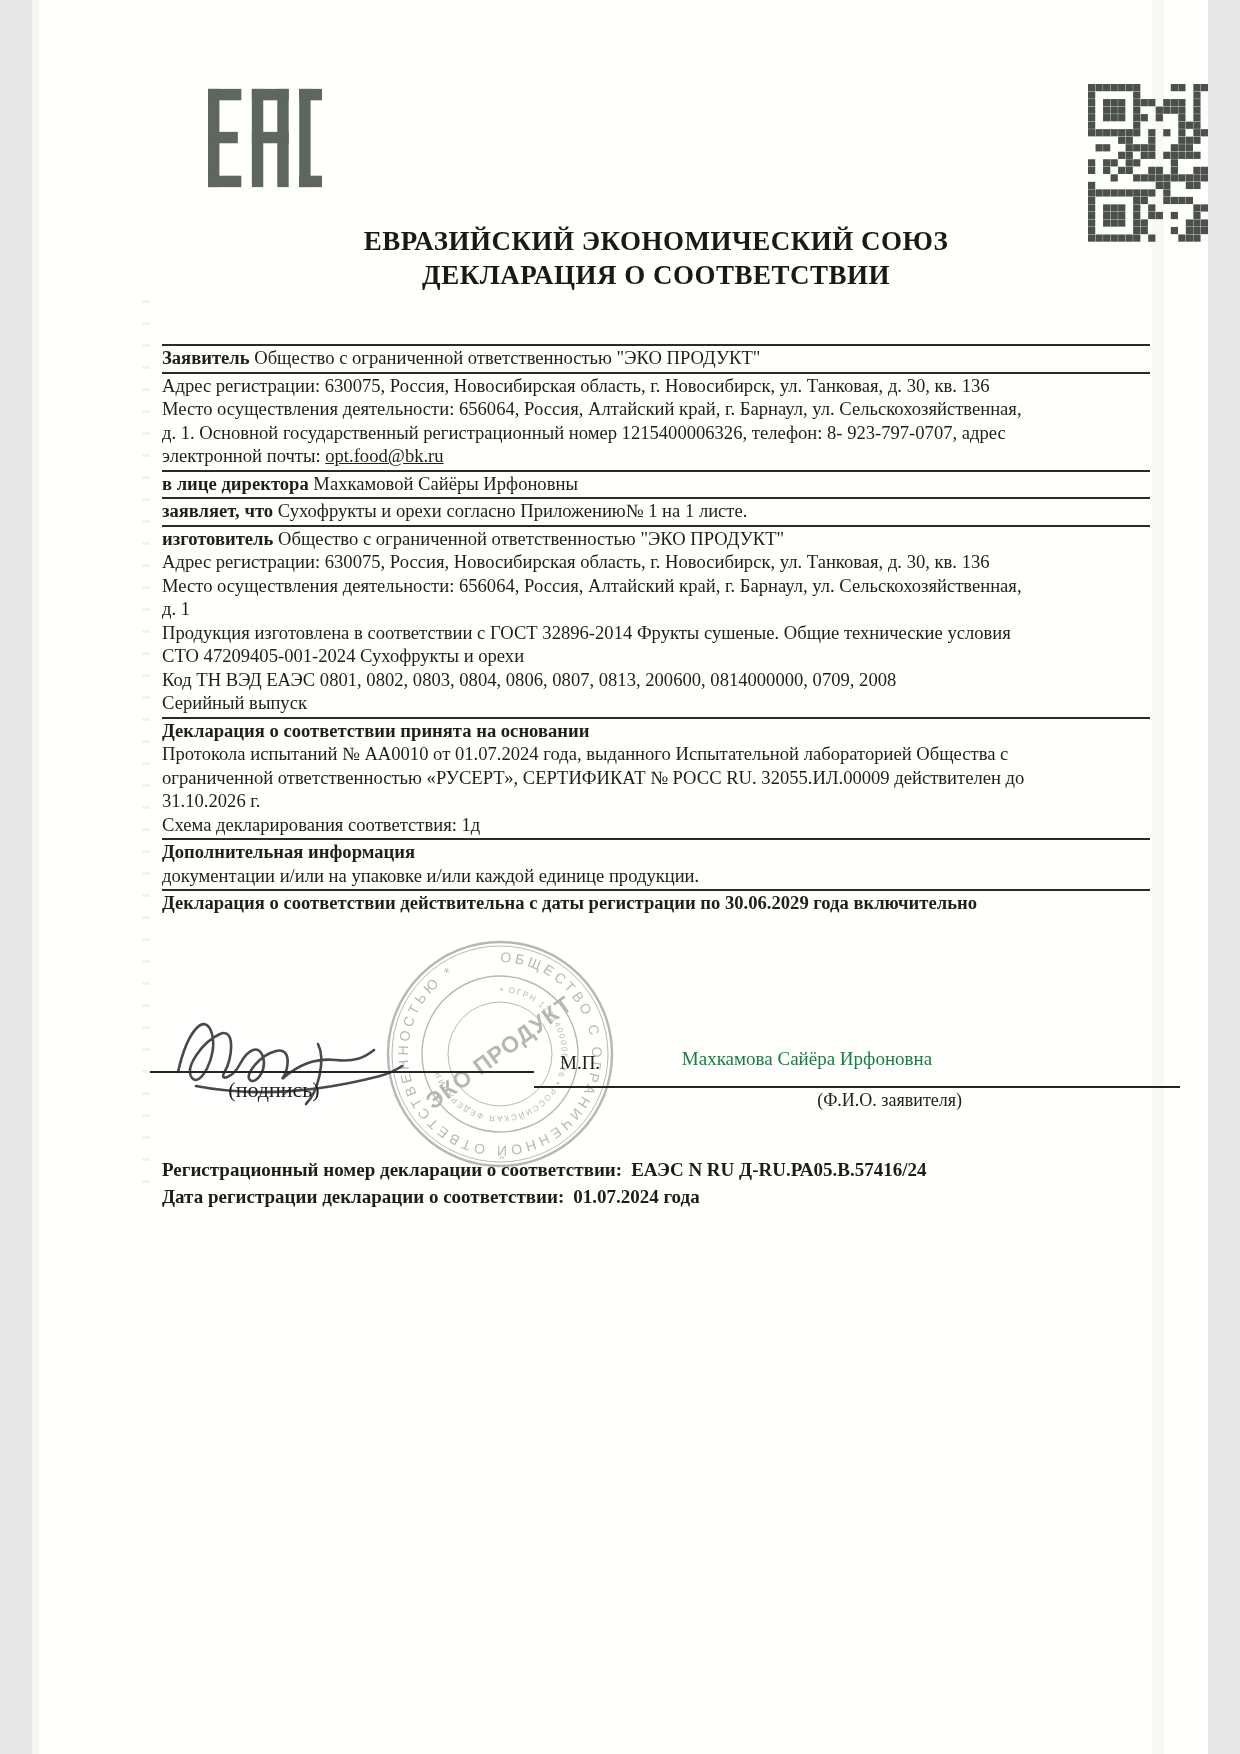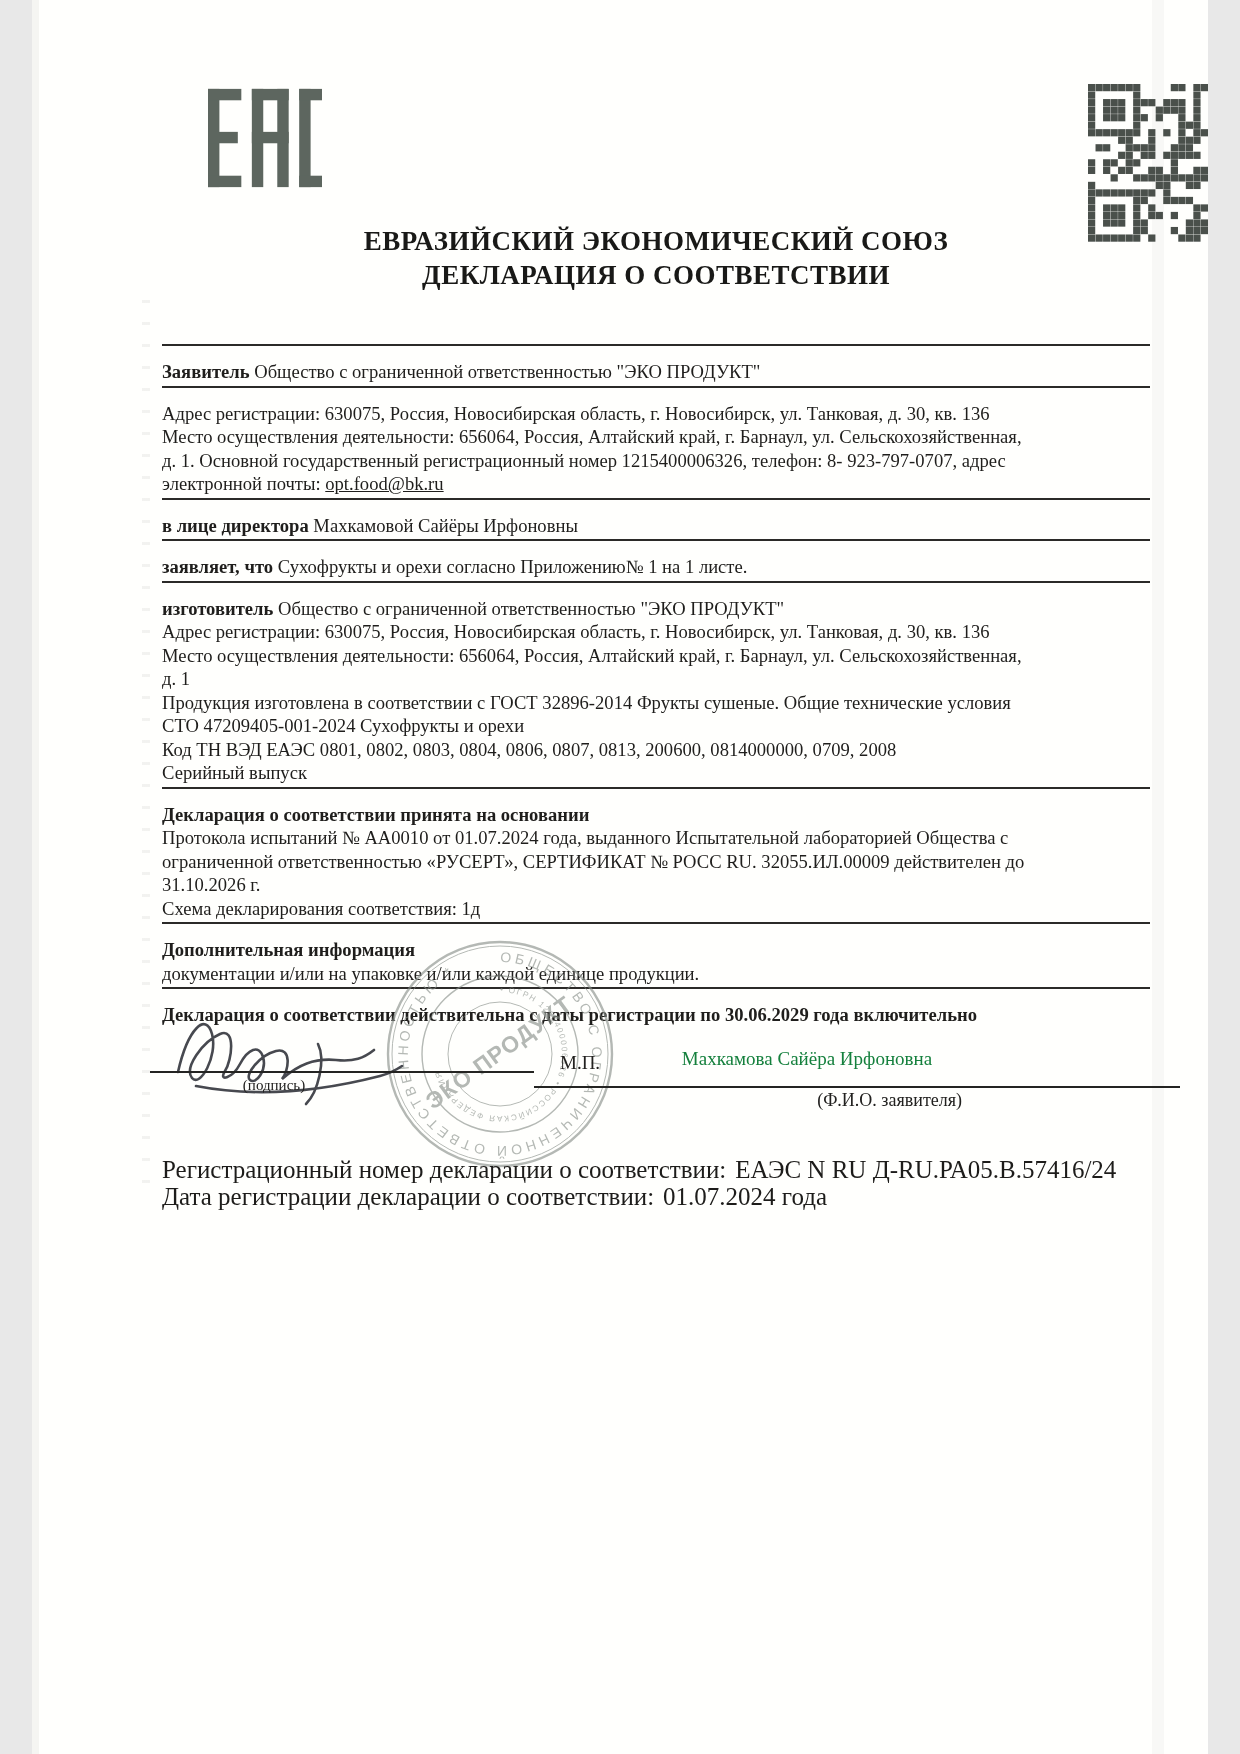--- a/index.html
+++ b/index.html
@@ -15,37 +15,37 @@
   .scan-left-noise{position:absolute;left:110px;top:300px;width:8px;height:900px;
     background:repeating-linear-gradient(to bottom,rgba(130,130,125,.10) 0 3px,transparent 3px 22px);}
 
   .eac-logo{position:absolute;left:176px;top:88px;}
   .qr{position:absolute;left:1056px;top:84px;}
 
   .title{position:absolute;left:130px;top:224px;width:988px;text-align:center;
     font-weight:bold;font-size:27px;line-height:34px;letter-spacing:.5px;color:#191917;}
 
   .docbody{position:absolute;left:130px;top:344px;width:988px;font-size:18.6px;line-height:23.5px;}
-  .row{padding:14px 0 2px 0;}
+  .row{padding:0 0 2px 0;}
   .bt{border-top:2px solid #2b2a28;}
   .bb{border-bottom:2px solid #2b2a28;}
   b,.lbl{font-weight:bold;}
   .u{text-decoration:underline;}
 
   .sig-line-left{position:absolute;left:118px;top:1071px;width:384px;border-top:2px solid #242422;}
   .sig-line-right{position:absolute;left:502px;top:1086px;width:646px;border-top:2px solid #242422;}
-  .sig-caption{position:absolute;left:172px;top:1077px;width:140px;text-align:center;font-size:15px;color:#22211f;}
+  .sig-caption{position:absolute;left:172px;top:1077px;width:140px;text-align:center;font-size:22px;color:#22211f;}
   .mp{position:absolute;left:528px;top:1052px;font-size:19px;color:#22211f;}
   .applicant-name{position:absolute;left:620px;top:1048px;width:310px;text-align:center;font-size:19px;color:#15803d;}
   .name-caption{position:absolute;left:620px;top:1090px;width:310px;text-align:right;font-size:18px;color:#22211f;}
 
   .signature-svg{position:absolute;left:136px;top:1000px;}
   .stamp{position:absolute;left:350px;top:936px;opacity:.62;}
 
-  .reg-block{position:absolute;left:130px;top:1156px;width:1010px;font-size:25px;font-weight:normal;
+  .reg-block{position:absolute;left:130px;top:1156px;width:1010px;font-size:19px;font-weight:bold;
     line-height:27px;color:#1d1c1a;}
   .reg-block .val{margin-left:9px;}
 </style>
 </head>
 <body>
 
 <div class="page">
 
   <div class="scan-edge"></div>
   <div class="scan-streak"></div>

